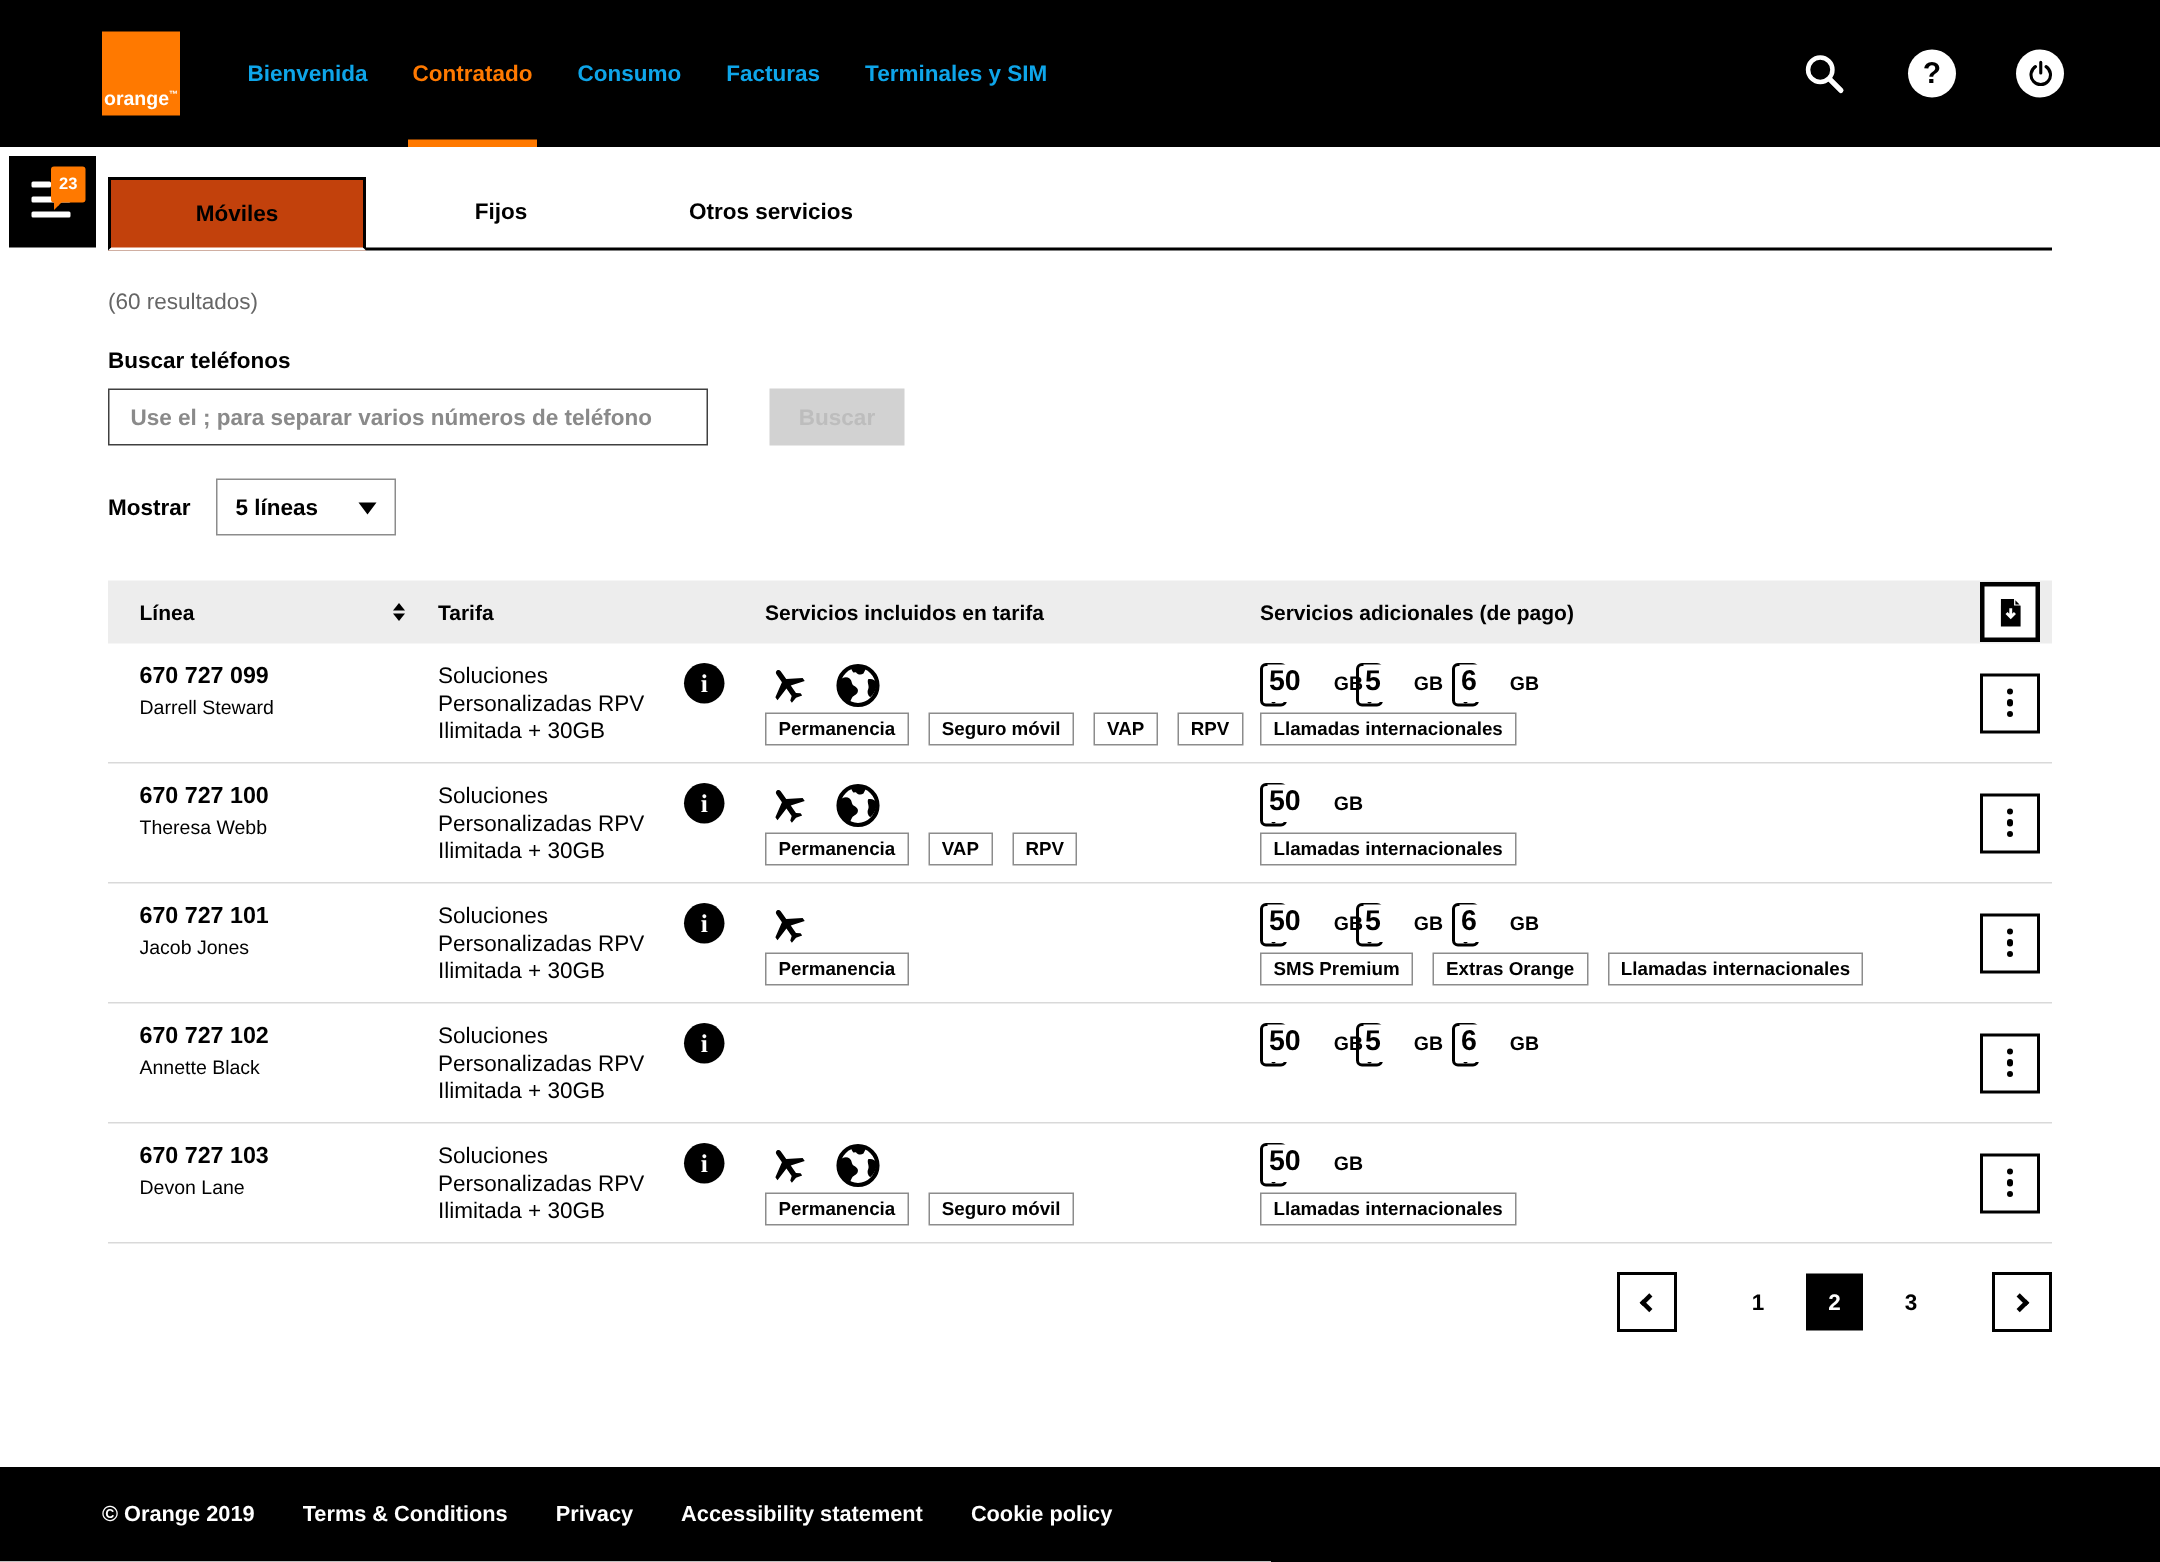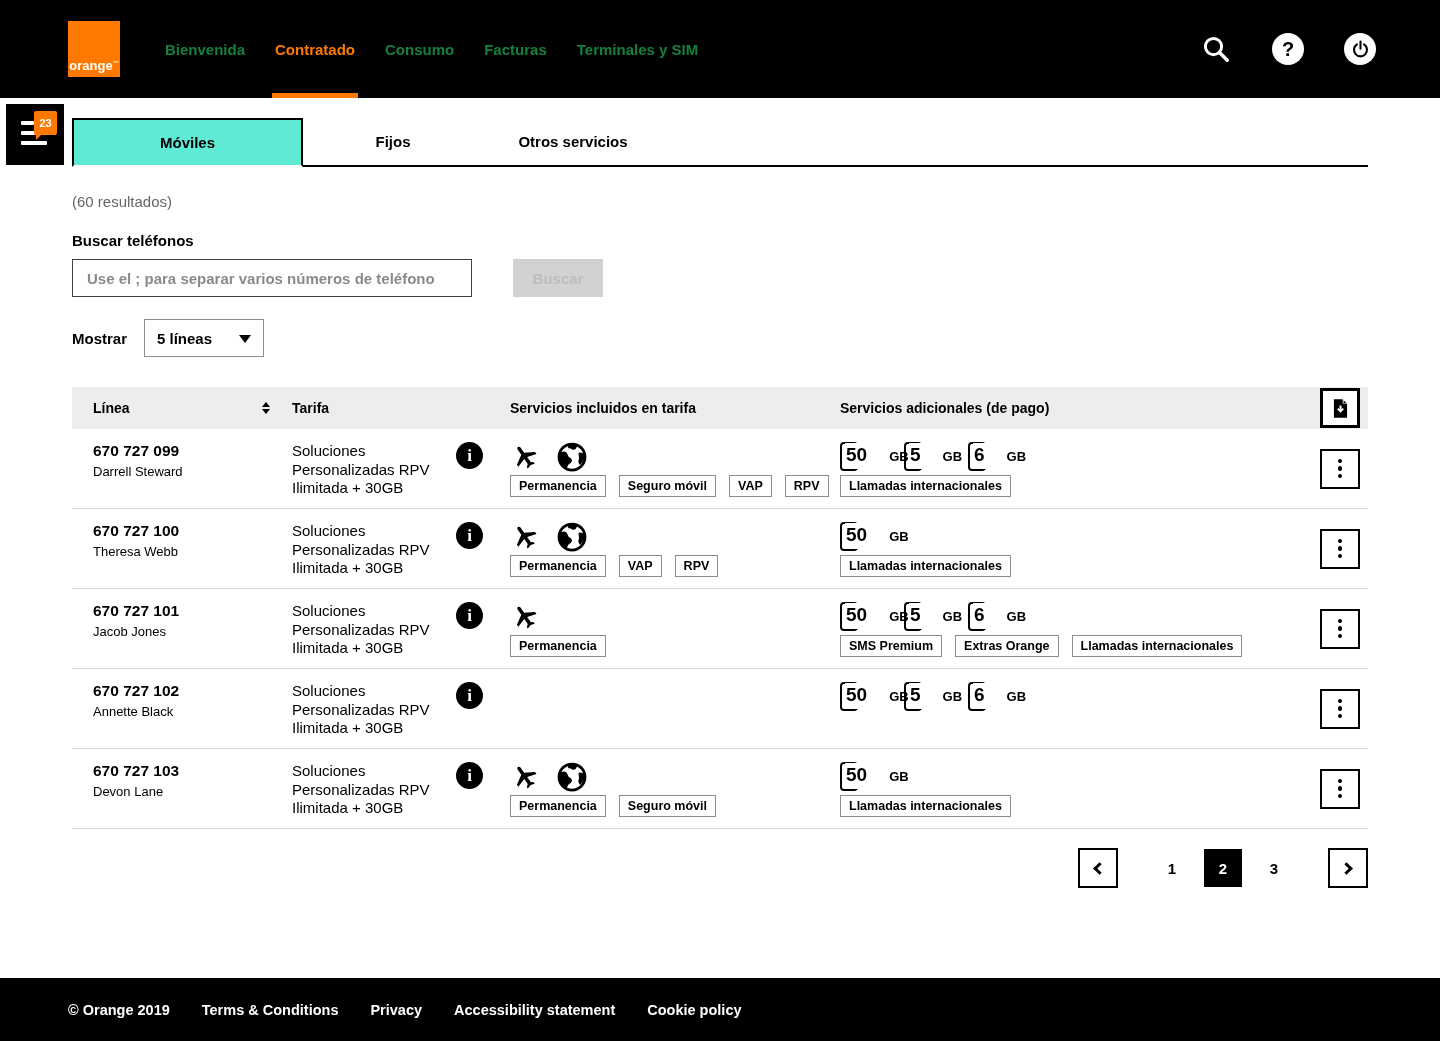--- a/index.html
+++ b/index.html
@@ -11,21 +11,21 @@
   }
 
   
   .topbar { height:98px; background:#000; display:flex; align-items:stretch; flex-shrink:0; }
   .logo { width:52px; height:56px; background:#ff7900; margin:21px 0 0 68px;
           display:flex; align-items:flex-end; justify-content:center; }
   .logo span { color:#fff; font-weight:bold; font-size:13px; line-height:1; padding-bottom:5px; }
   .logo sup { font-size:6px; }
   .mainnav { display:flex; margin-left:30px; }
   .nav-item { position:relative; display:flex; align-items:center; padding:0 15px;
-              color:#15803d; font-weight:bold; font-size:15px; cursor:pointer; }
+              color:#0ea5e9; font-weight:bold; font-size:15px; cursor:pointer; }
   .nav-item.active { color:#ff7900; }
   .nav-item.active::after { content:""; position:absolute; left:12px; right:12px; bottom:0;
               height:5px; background:#ff7900; }
   .topbar-icons { margin-left:auto; margin-right:62px; display:flex; align-items:center; gap:36px; }
   .icon-btn { width:36px; height:36px; display:flex; align-items:center; justify-content:center; cursor:pointer; }
   .round-white { width:32px; height:32px; background:#fff; border-radius:50%;
                  display:flex; align-items:center; justify-content:center;
                  font-weight:bold; font-size:20px; color:#000; }
 
   
@@ -38,21 +38,21 @@
   .menu-badge { position:absolute; left:28px; top:7px; min-width:23px; height:15px;
                 background:#ff7900; border-radius:2px; color:#fff; font-size:11px; font-weight:bold;
                 display:flex; align-items:center; justify-content:center; padding:12px 3px; }
   .menu-badge::after { content:""; position:absolute; left:2px; bottom:-5px;
                 border:3px solid transparent; border-top-color:#ff7900; border-left-color:#ff7900; }
 
   
   .tabs { margin:20px 72px 0 72px; display:flex; border-bottom:2px solid #000; align-items:flex-end; }
   .tab { width:180px; height:47px; display:flex; align-items:center; justify-content:center;
          font-weight:bold; font-size:15px; cursor:pointer; }
-  .tab.active { width:231px; height:49px; background:#5eead4; border:2px solid #000;
+  .tab.active { width:172px; height:49px; background:#c2410c; border:2px solid #000;
          border-bottom:2px solid #fff; margin-bottom:-2px; }
 
   
   .content { margin:0 72px; }
   .page-title-row { margin-top:26px; display:flex; align-items:baseline; gap:10px; }
   .page-title { font-size:40px; font-weight:bold; letter-spacing:-1px; }
   .results-count { font-size:15px; color:#666; }
 
   .search-label { margin-top:22px; font-size:15px; font-weight:bold; }
   .search-row { margin-top:10px; display:flex; gap:41px; }

